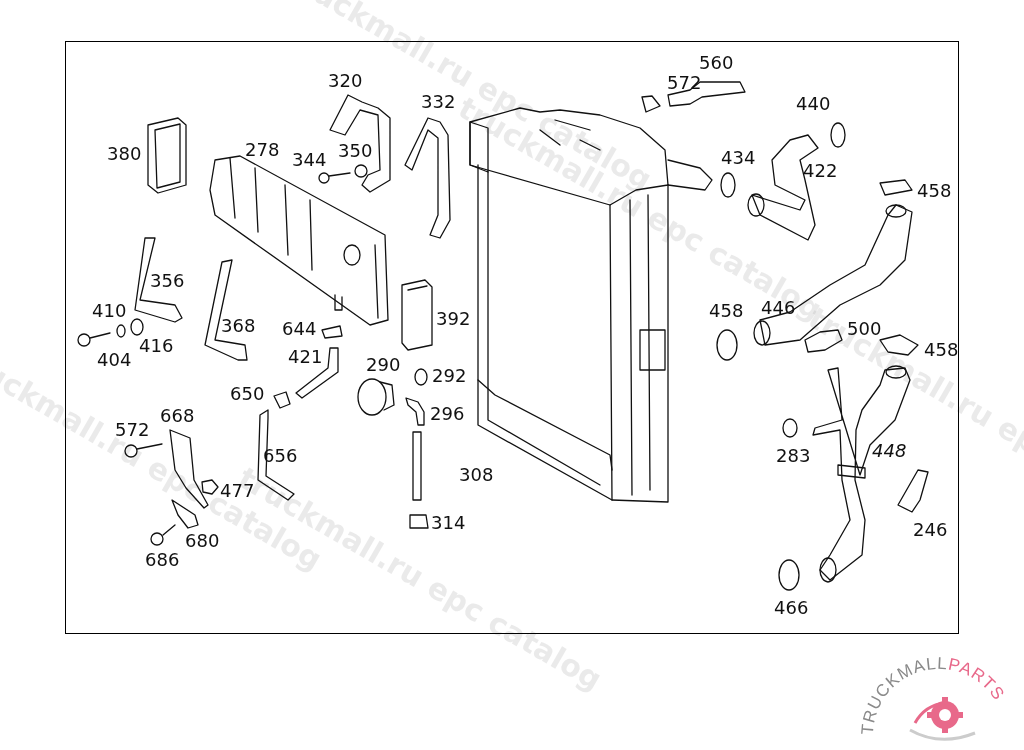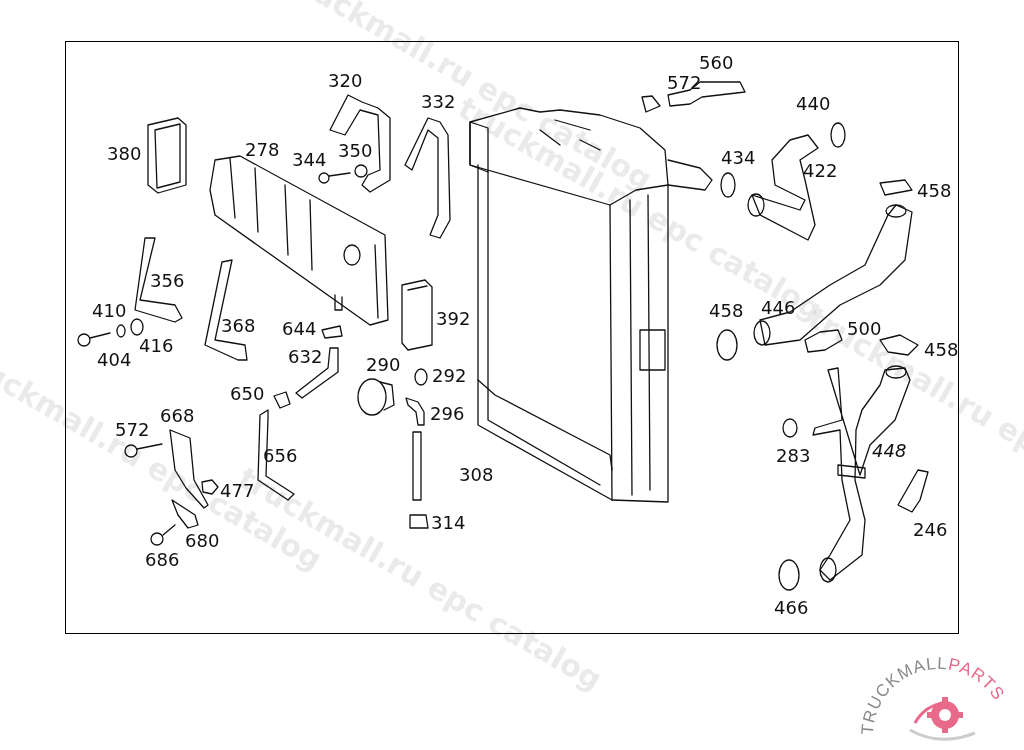--- a/index.html
+++ b/index.html
@@ -120,21 +120,21 @@
 <span class="lbl" style="left:338px;top:143px;">350</span>
 <span class="lbl" style="left:721px;top:150px;">434</span>
 <span class="lbl" style="left:803px;top:163px;">422</span>
 <span class="lbl" style="left:917px;top:183px;">458</span>
 <span class="lbl" style="left:150px;top:273px;">356</span>
 <span class="lbl" style="left:92px;top:303px;">410</span>
 <span class="lbl" style="left:70px;top:352px;margin-left:27px;">404</span>
 <span class="lbl" style="left:139px;top:338px;">416</span>
 <span class="lbl" style="left:221px;top:318px;">368</span>
 <span class="lbl" style="left:282px;top:321px;">644</span>
-<span class="lbl" style="left:288px;top:349px;">632</span>
+<span class="lbl" style="left:288px;top:349px;">421</span>
 <span class="lbl" style="left:436px;top:311px;">392</span>
 <span class="lbl" style="left:761px;top:300px;">446</span>
 <span class="lbl" style="left:709px;top:303px;">458</span>
 <span class="lbl" style="left:847px;top:321px;">500</span>
 <span class="lbl" style="left:924px;top:342px;">458</span>
 <span class="lbl" style="left:366px;top:357px;">290</span>
 <span class="lbl" style="left:432px;top:368px;">292</span>
 <span class="lbl" style="left:230px;top:386px;">650</span>
 <span class="lbl" style="left:430px;top:406px;">296</span>
 <span class="lbl" style="left:160px;top:408px;">668</span>

